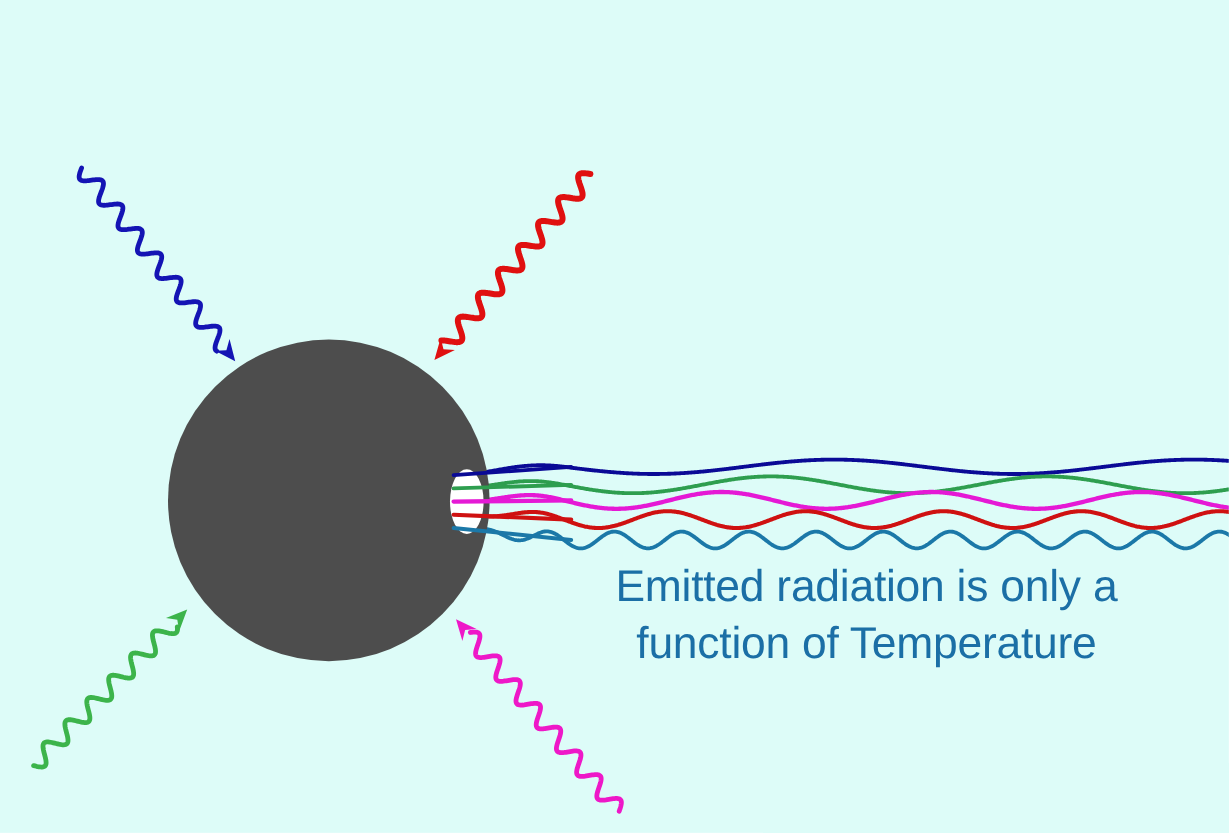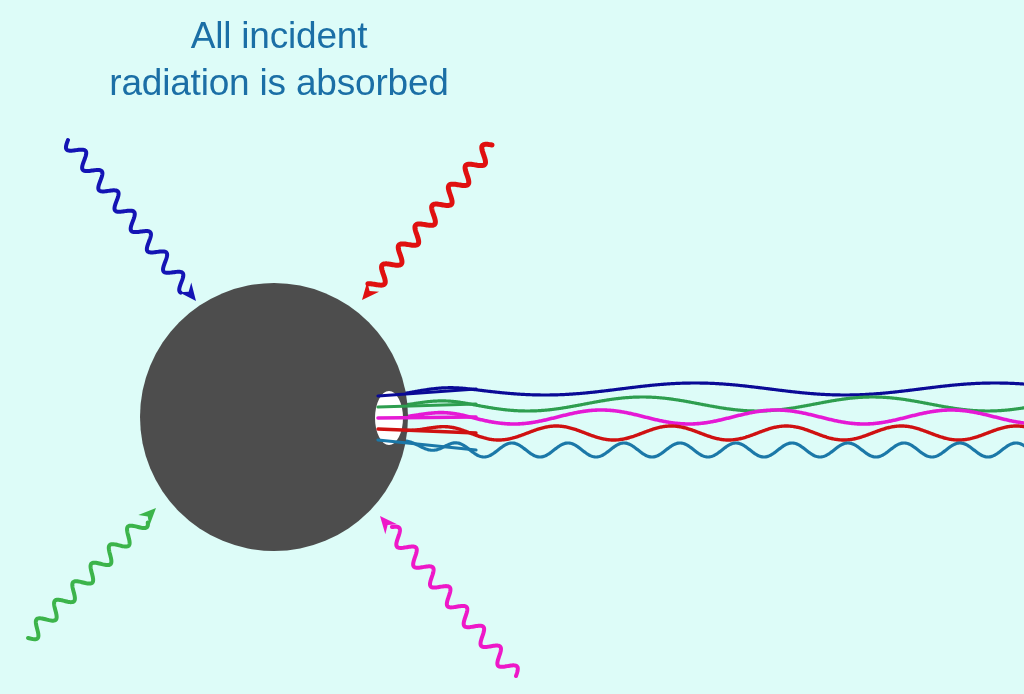--- a/index.html
+++ b/index.html
@@ -92,17 +92,17 @@
           <path d="M28.00 638.00L29.19 638.29L30.36 638.57L31.50 638.81L32.59 639.01L33.61 639.14L34.56 639.19L35.42 639.16L36.17 639.03L36.82 638.79L37.37 638.45L37.79 637.99L38.11 637.42L38.31 636.75L38.41 635.97L38.41 635.09L38.32 634.13L38.16 633.09L37.94 631.99L37.67 630.85L37.37 629.68L37.06 628.49L36.75 627.31L36.46 626.15L36.20 625.02L36.01 623.95L35.87 622.94L35.82 622.01L35.86 621.18L36.00 620.44L36.25 619.80L36.61 619.28L37.08 618.87L37.67 618.57L38.37 618.38L39.17 618.29L40.06 618.29L41.04 618.38L42.09 618.54L43.20 618.75L44.36 619.01L45.54 619.30L46.73 619.59L47.91 619.88L49.07 620.15L50.19 620.37L51.26 620.54L52.25 620.65L53.16 620.66L53.98 620.59L54.70 620.42L55.30 620.14L55.80 619.75L56.18 619.24L56.44 618.63L56.60 617.91L56.66 617.09L56.63 616.18L56.51 615.18L56.32 614.12L56.08 613.00L55.79 611.85L55.48 610.67L55.17 609.48L54.87 608.30L54.59 607.16L54.36 606.05L54.18 605.00L54.08 604.02L54.07 603.13L54.15 602.33L54.33 601.64L54.63 601.05L55.03 600.57L55.55 600.21L56.18 599.95L56.92 599.80L57.76 599.75L58.69 599.79L59.70 599.91L60.78 600.09L61.91 600.33L63.08 600.60L64.27 600.89L65.46 601.19L66.64 601.47L67.78 601.72L68.88 601.92L69.92 602.07L70.88 602.14L71.75 602.12L72.53 602.01L73.20 601.79L73.76 601.46L74.21 601.03L74.54 600.48L74.76 599.82L74.88 599.06L74.90 598.20L74.83 597.25L74.68 596.23L74.47 595.14L74.20 594.01L73.91 592.84L73.60 591.65L73.28 590.47L72.99 589.30L72.73 588.17L72.52 587.09L72.38 586.06L72.31 585.12L72.33 584.27L72.45 583.51L72.68 582.86L73.02 582.31L73.47 581.88L74.04 581.56L74.72 581.35L75.50 581.24L76.38 581.23L77.34 581.30L78.38 581.45L79.48 581.66L80.63 581.91L81.81 582.19L83.00 582.49L84.19 582.78L85.35 583.05L86.48 583.28L87.55 583.46L88.56 583.58L89.49 583.61L90.32 583.56L91.06 583.40L91.68 583.14L92.20 582.77L92.60 582.29L92.89 581.70L93.07 581.00L93.14 580.19L93.12 579.30L93.02 578.32L92.84 577.26L92.61 576.16L92.33 575.00L92.02 573.83L91.71 572.64L91.40 571.46L91.12 570.31L90.88 569.19L90.69 568.13L90.58 567.14L90.55 566.23L90.61 565.42L90.78 564.70L91.05 564.09L91.43 563.60L91.93 563.21L92.55 562.94L93.27 562.77L94.09 562.70L95.00 562.72L96.00 562.83L97.07 563.00L98.19 563.23L99.35 563.50L100.54 563.79L101.73 564.08L102.91 564.37L104.06 564.62L105.17 564.84L106.22 564.99L107.19 565.08L108.08 565.08L108.88 564.98L109.57 564.78L110.15 564.48L110.62 564.06L110.97 563.53L111.22 562.90L111.35 562.15L111.39 561.31L111.33 560.38L111.19 559.37L110.99 558.29L110.74 557.16L110.45 556.00L110.14 554.81L109.82 553.63L109.52 552.46L109.26 551.32L109.04 550.22L108.88 549.19L108.80 548.23L108.80 547.36L108.91 546.59L109.12 545.91L109.43 545.35L109.87 544.90L110.41 544.56L111.07 544.33L111.83 544.20L112.69 544.17L113.64 544.23L114.67 544.37L115.76 544.56L116.90 544.81L118.08 545.09L119.27 545.38L120.46 545.67L121.63 545.95L122.76 546.19L123.85 546.38L124.87 546.51L125.81 546.56L126.66 546.52L127.42 546.39L128.06 546.15L128.60 545.79L129.02 545.33L129.33 544.76L129.53 544.08L129.62 543.29L129.62 542.41L129.53 541.44L129.36 540.41L129.14 539.31L128.86 538.16L128.56 536.99L128.25 535.80L127.94 534.62L127.65 533.46L127.40 532.34L127.21 531.26L127.08 530.26L127.03 529.34L127.08 528.50L127.22 527.77L127.47 527.14L127.84 526.63L128.32 526.22L128.91 525.93L129.61 525.74L130.42 525.65L131.31 525.66L132.30 525.75L133.35 525.91L134.47 526.13L135.62 526.39L136.81 526.68L138.00 526.98L139.18 527.26L140.34 527.53L141.46 527.75L142.52 527.92L143.51 528.01L144.41 528.03L145.23 527.95L145.94 527.77L146.54 527.49L147.03 527.09L147.40 526.58L147.66 525.96L147.82 525.24L147.87 524.41L147.83 523.50L147.71 522.50" fill="none" stroke="#3CB44B" stroke-width="4" stroke-linecap="round" stroke-linejoin="round"></path>
           <polygon points="156.00,508.00 149.35,525.80 147.74,516.39 138.31,514.93" fill="#3CB44B"></polygon>
         </g>
         <g>
           <path d="M516.00 676.00L516.40 674.84L516.78 673.70L517.12 672.59L517.41 671.52L517.63 670.51L517.77 669.57L517.81 668.72L517.75 667.95L517.57 667.28L517.27 666.71L516.86 666.24L516.32 665.88L515.66 665.62L514.89 665.45L514.02 665.37L513.05 665.37L512.01 665.44L510.89 665.57L509.73 665.74L508.54 665.93L507.33 666.14L506.12 666.34L504.94 666.53L503.79 666.68L502.71 666.78L501.69 666.82L500.76 666.79L499.93 666.68L499.21 666.47L498.60 666.17L498.11 665.76L497.75 665.25L497.50 664.64L497.37 663.93L497.35 663.13L497.44 662.23L497.61 661.27L497.86 660.23L498.18 659.14L498.54 658.02L498.93 656.86L499.33 655.70L499.72 654.55L500.09 653.42L500.41 652.32L500.67 651.28L500.86 650.30L500.96 649.39L500.96 648.57L500.85 647.85L500.62 647.22L500.28 646.69L499.81 646.27L499.22 645.95L498.51 645.73L497.70 645.60L496.79 645.55L495.78 645.59L494.71 645.68L493.57 645.82L492.39 646.01L491.19 646.21L489.98 646.41L488.78 646.61L487.61 646.79L486.49 646.92L485.43 647.00L484.45 647.01L483.56 646.95L482.78 646.79L482.10 646.55L481.54 646.20L481.11 645.75L480.79 645.20L480.59 644.55L480.51 643.79L480.54 642.95L480.66 642.03L480.87 641.03L481.15 639.97L481.49 638.86L481.86 637.72L482.26 636.57L482.66 635.41L483.04 634.26L483.39 633.14L483.69 632.07L483.92 631.05L484.08 630.10L484.13 629.23L484.09 628.44L483.93 627.76L483.65 627.17L483.25 626.69L482.74 626.31L482.10 626.03L481.35 625.85L480.49 625.76L479.54 625.75L478.50 625.81L477.40 625.92L476.24 626.09L475.05 626.28L473.84 626.48L472.64 626.69L471.45 626.88L470.30 627.04L469.20 627.15L468.17 627.20L467.23 627.18L466.38 627.08L465.64 626.89L465.01 626.60L464.51 626.21L464.12 625.72L463.86 625.13L463.71 624.43L463.67 623.64L463.74 622.76L463.90 621.81L464.14 620.78L464.45 619.70L464.80 618.58L465.19 617.43L465.59 616.27L465.98 615.11L466.35 613.98L466.69 612.87L466.96 611.82L467.16 610.83L467.27 609.91L467.29 609.08L467.20 608.33L466.99 607.69L466.66 607.15L466.21 606.71L465.64 606.37L464.96 606.14L464.16 605.99L463.26 605.94L462.27 605.96L461.21 606.04L460.08 606.18L458.91 606.35L457.71 606.55L456.50 606.76L455.30 606.96L454.12 607.14L452.99 607.28L451.92 607.37L450.93 607.39L450.02 607.34L449.22 607.20L448.53 606.97L447.95 606.64L447.49 606.21L447.16 605.67L446.94 605.04L446.84 604.30L446.85 603.47L446.96 602.56L447.15 601.57L447.42 600.52L447.75 599.42L448.12 598.29L448.52 597.13L448.92 595.97L449.30 594.82L449.66 593.70L449.97 592.61L450.21 591.59L450.38 590.62L450.45 589.74L450.43 588.94L450.29 588.24L450.03 587.64L449.65 587.14L449.15 586.75L448.53 586.45L447.80 586.25L446.96 586.15L446.02 586.12L445.00 586.17L443.90 586.28L442.75 586.44L441.57 586.62L440.36 586.83L439.15 587.04L437.96 587.23L436.80 587.39L435.69 587.51L434.66 587.58L433.70 587.57L432.83 587.48L432.08 587.31L431.43 587.04L430.90 586.66L430.50 586.19L430.21 585.61L430.05 584.93L429.99 584.15L430.04 583.29L430.19 582.34L430.42 581.33L430.72 580.26L431.06 579.14L431.45 577.99L431.84 576.84L432.24 575.68L432.62 574.54L432.96 573.43L433.24 572.37L433.46 571.36L433.58 570.43L433.62 569.58L433.54 568.83L433.35 568.17L433.04 567.61L432.62 567.15L432.06 566.80L431.40 566.55L430.62 566.39L429.73 566.32L428.76 566.33L427.71 566.40L426.59 566.53L425.42 566.70L424.22 566.90L423.01 567.11L421.81 567.31L420.63 567.49L419.49 567.64L418.41 567.74L417.40 567.77L416.48 567.73L415.66 567.61L414.95 567.39L414.36 567.08L413.88 566.67L413.52 566.15L413.29 565.52L413.17 564.80L413.16 563.99L413.26 563.09L413.44 562.12L413.70 561.07L414.02 559.98L414.38 558.85L414.77 557.70L415.17 556.54L415.56 555.39L415.93 554.26L416.25 553.16L416.50 552.13L416.68 551.15L416.77 550.26L416.76 549.44L416.64 548.73L416.40 548.11L416.04 547.59L415.56 547.18L414.96 546.87L414.24 546.66L413.42 546.54L412.50 546.50L411.49 546.54L410.41 546.64L409.26 546.79L408.08 546.97L406.88 547.18L405.67 547.38L404.47 547.58L403.31 547.75L402.19 547.88L401.14 547.95L400.17 547.96L399.29 547.88L398.51 547.72L397.85 547.46L397.30 547.11L396.88 546.65L396.57 546.09L396.39 545.42L396.32 544.66L396.35 543.81L396.48 542.88L396.70 541.88L396.99 540.81L397.33 539.70L397.71 538.56L398.10 537.40L398.50 536.24L398.88 535.10L399.23 533.98L399.52 532.91L399.75 531.90L399.89 530.96L399.94 530.09L399.88 529.32L399.71 528.65L399.42 528.07L399.02 527.60L398.48 527.23L397.83 526.96L397.07 526.79L396.21 526.70L395.25 526.70L394.20 526.76L393.09 526.89L391.93 527.05" fill="none" stroke="#EE18C8" stroke-width="4" stroke-linecap="round" stroke-linejoin="round"></path>
           <polygon points="380.00,516.00 397.14,524.20 387.63,524.98 385.33,534.24" fill="#EE18C8"></polygon>
         </g>
       </g>
   </svg>
 
-  <div class="caption" id="caption-absorbed">All incident
-radiation is absorbed</div>
 
+  <div class="caption" id="caption-emitted">Emitted radiation is only a
+function of Temperature</div>
 
 </div>
 
 </body></html>

